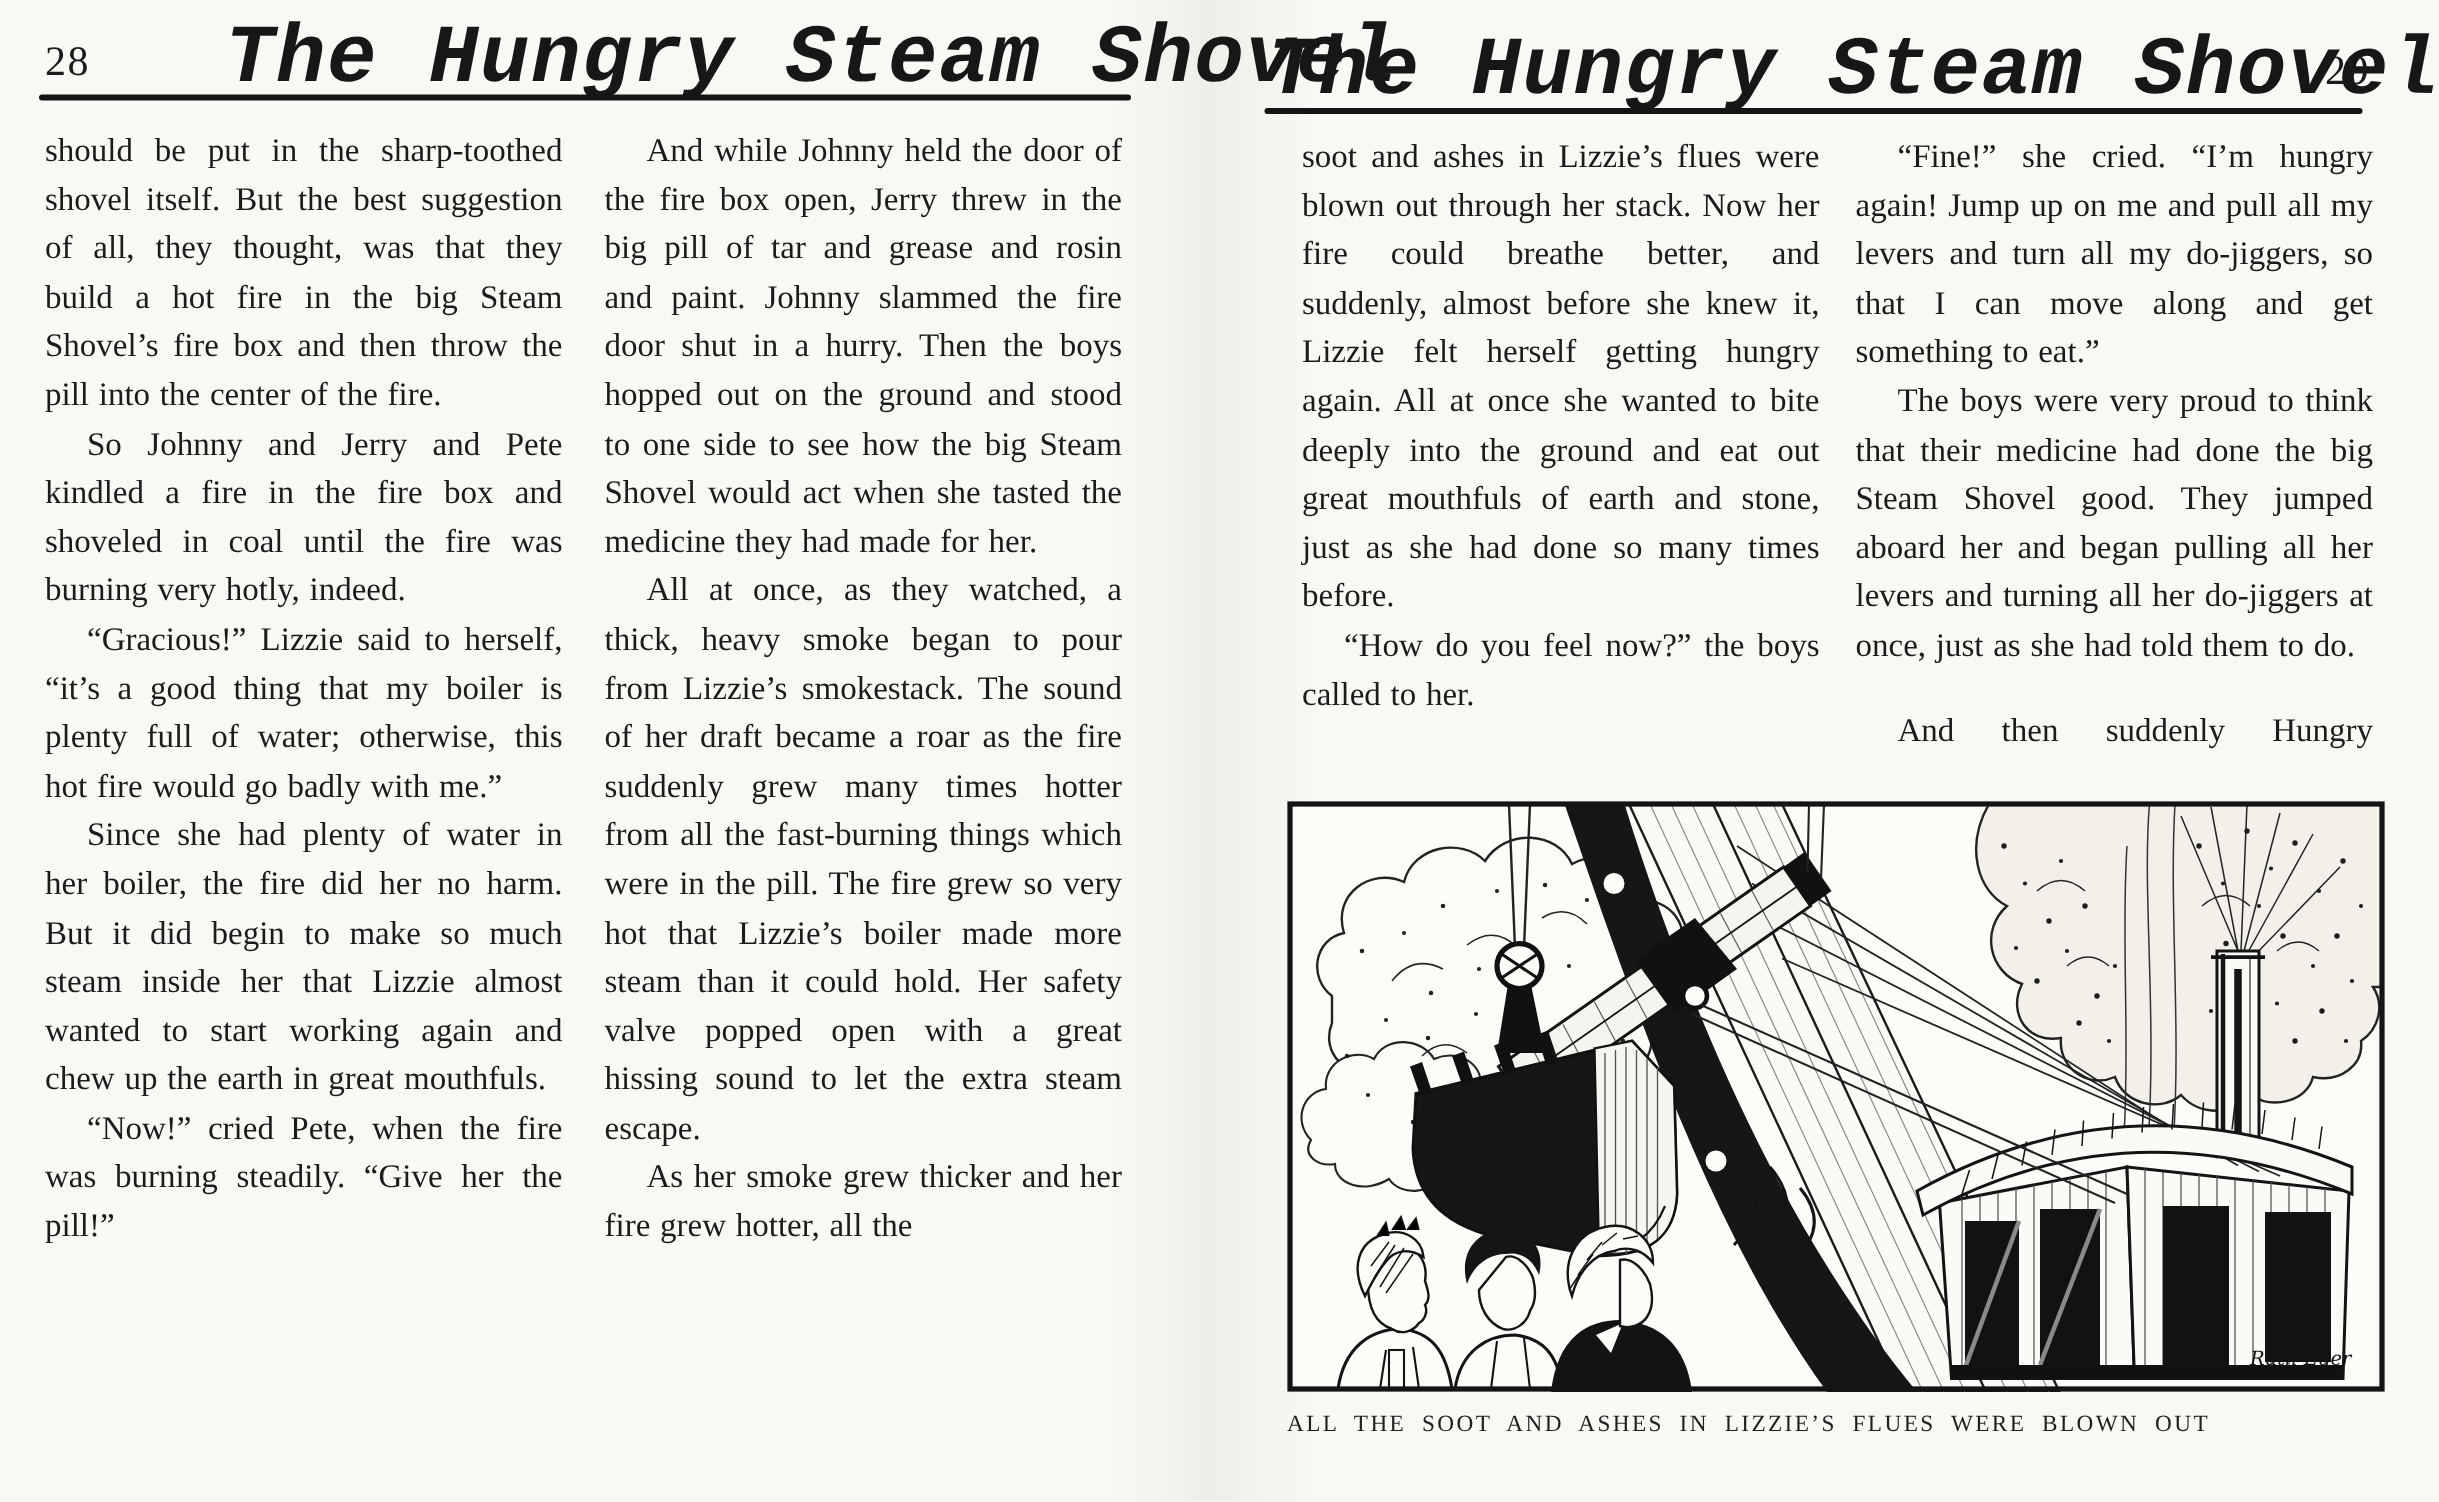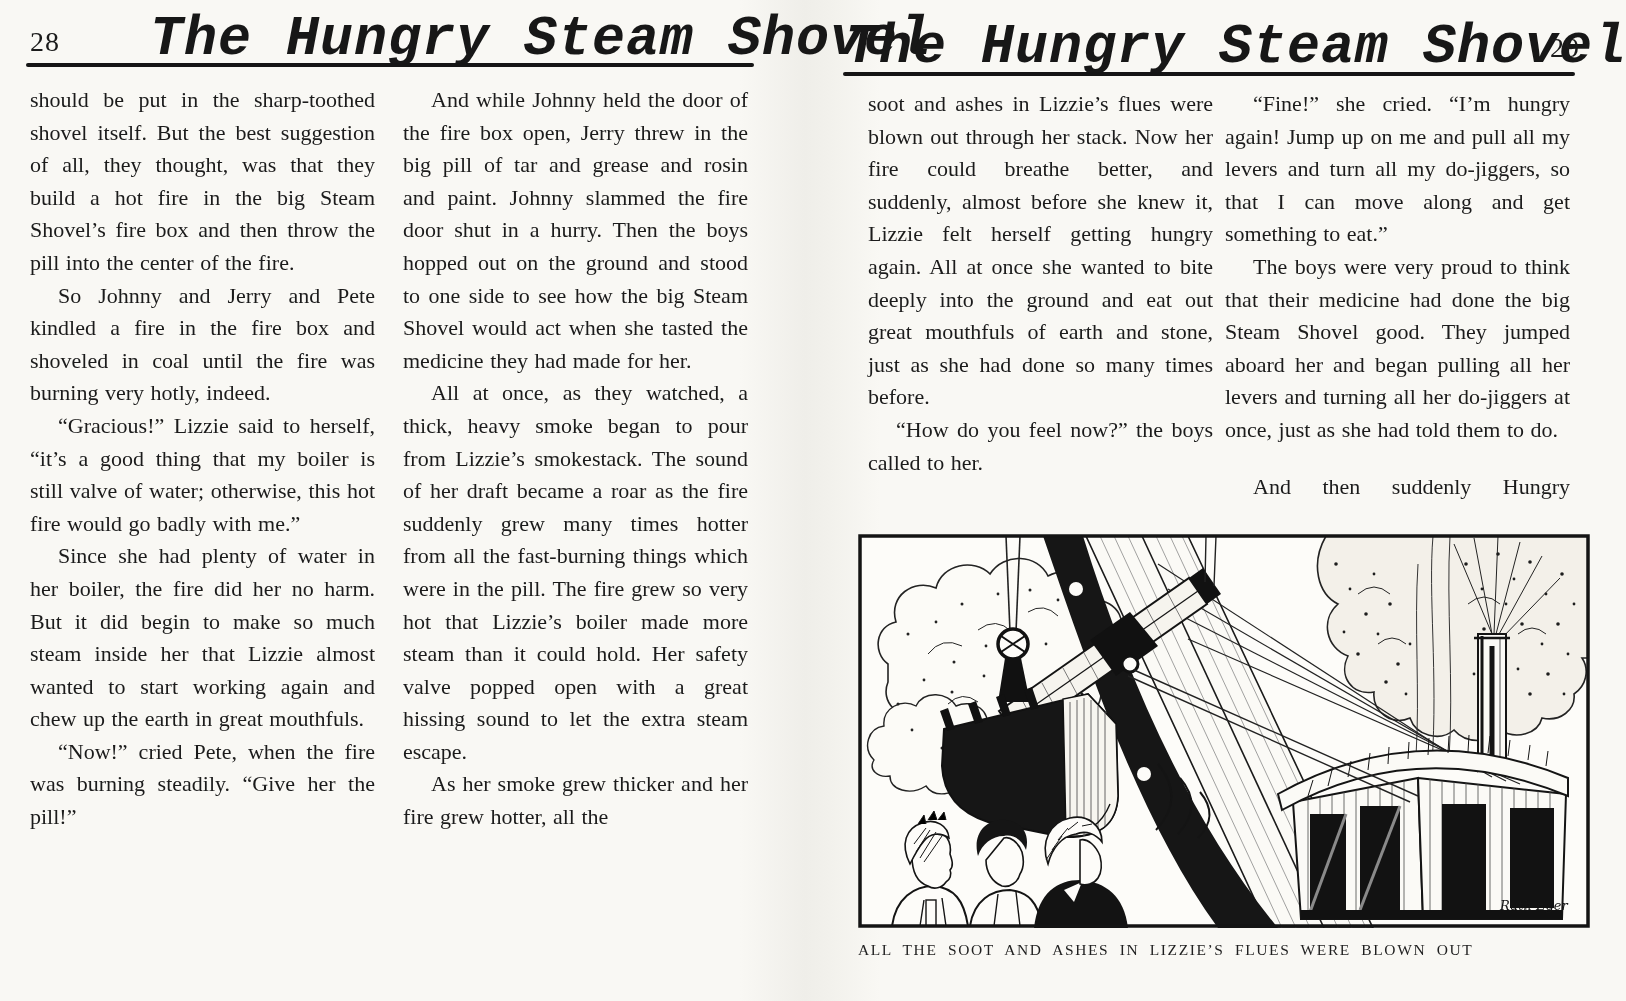--- a/index.html
+++ b/index.html
@@ -27,21 +27,21 @@
   }
   .page-left .book-title{left:150px;right:45px;text-align:center;top:8px;}
   .page-right .book-title{left:32px;top:16px;}
 
   .head-rule{position:absolute;height:4px;background:#151515;border-radius:2px;}
   .page-left .head-rule{left:26px;width:728px;top:63px;}
   .page-right .head-rule{left:30px;width:732px;top:72px;}
 
   .cols{position:absolute;display:flex;}
   .page-left .cols{left:30px;top:84px;gap:28px;}
-  .page-right .cols{left:55px;top:88px;gap:12px;}
+  .page-right .cols{left:55px;top:88px;gap:24px;}
   .col{width:345px;}
 
   p.body-par{
     margin:0;font-size:22px;line-height:32.6px;
     text-align:justify;text-indent:28px;word-spacing:1px;
   }
   p.noindent{text-indent:0;}
   p.force-justify{text-align-last:justify;margin-top:24px;}
 
   figure.illus{position:absolute;left:45px;top:534px;width:628px;margin:0;}
@@ -57,21 +57,21 @@
 <div class="spread">
 
   <section class="page page-left">
     <span class="page-num">28</span>
     <h1 class="book-title">The Hungry Steam Shovel</h1>
     <div class="head-rule"></div>
     <div class="cols">
       <div class="col">
         <p class="body-par noindent">should be put in the sharp-toothed shovel itself. But the best suggestion of all, they thought, was that they build a hot fire in the big Steam Shovel’s fire box and then throw the pill into the center of the fire.</p>
         <p class="body-par">So Johnny and Jerry and Pete kindled a fire in the fire box and shoveled in coal until the fire was burning very hotly, indeed.</p>
-        <p class="body-par">“Gracious!” Lizzie said to herself, “it’s a good thing that my boiler is still valve of water; otherwise, this hot fire would go badly with me.”</p>
+        <p class="body-par">“Gracious!” Lizzie said to herself, “it’s a good thing that my boiler is plenty full of water; otherwise, this hot fire would go badly with me.”</p>
         <p class="body-par">Since she had plenty of water in her boiler, the fire did her no harm. But it did begin to make so much steam inside her that Lizzie almost wanted to start working again and chew up the earth in great mouthfuls.</p>
         <p class="body-par">“Now!” cried Pete, when the fire was burning steadily. “Give her the pill!”</p>
       </div>
       <div class="col">
         <p class="body-par">And while Johnny held the door of the fire box open, Jerry threw in the big pill of tar and grease and rosin and paint. Johnny slammed the fire door shut in a hurry. Then the boys hopped out on the ground and stood to one side to see how the big Steam Shovel would act when she tasted the medicine they had made for her.</p>
         <p class="body-par">All at once, as they watched, a thick, heavy smoke began to pour from Lizzie’s smokestack. The sound of her draft became a roar as the fire suddenly grew many times hotter from all the fast-burning things which were in the pill. The fire grew so very hot that Lizzie’s boiler made more steam than it could hold. Her safety valve popped open with a great hissing sound to let the extra steam escape.</p>
         <p class="body-par">As her smoke grew thicker and her fire grew hotter, all the</p>
       </div>
     </div>
   </section>

